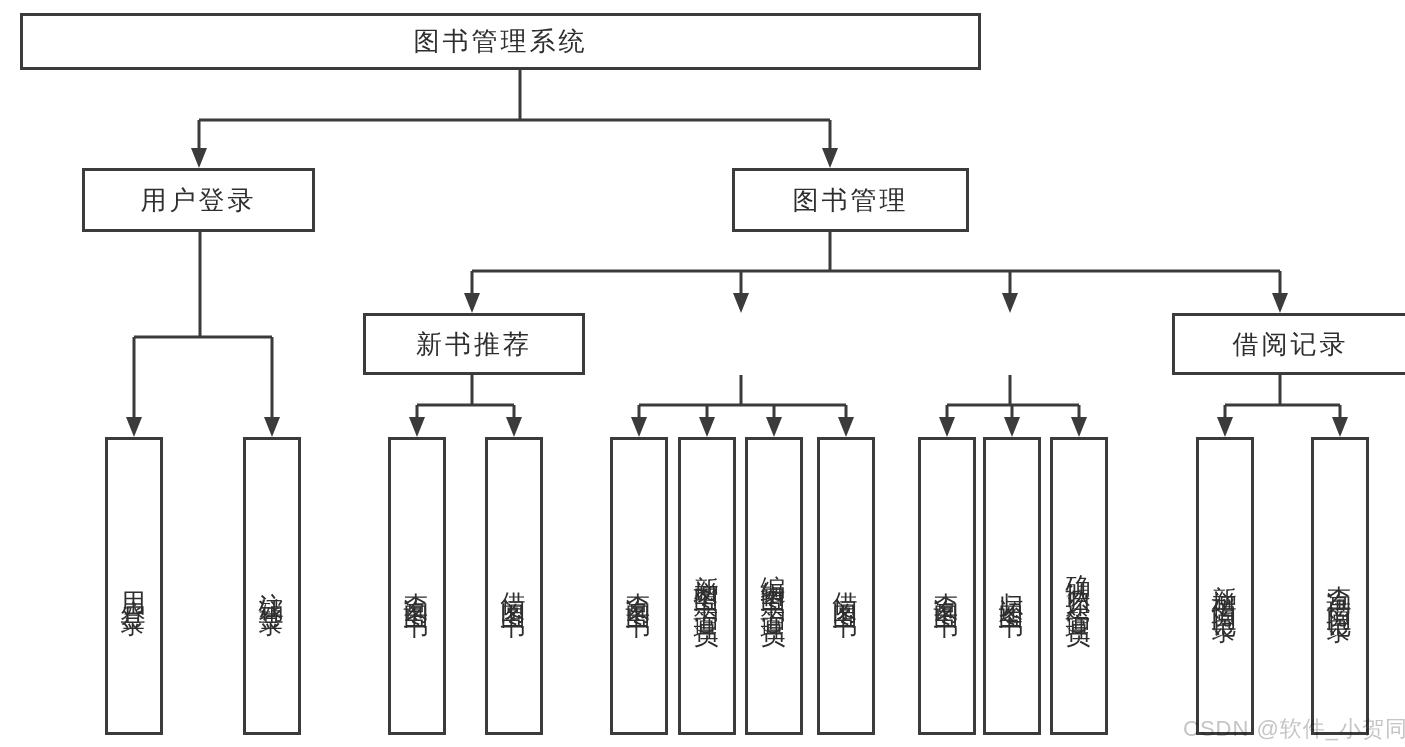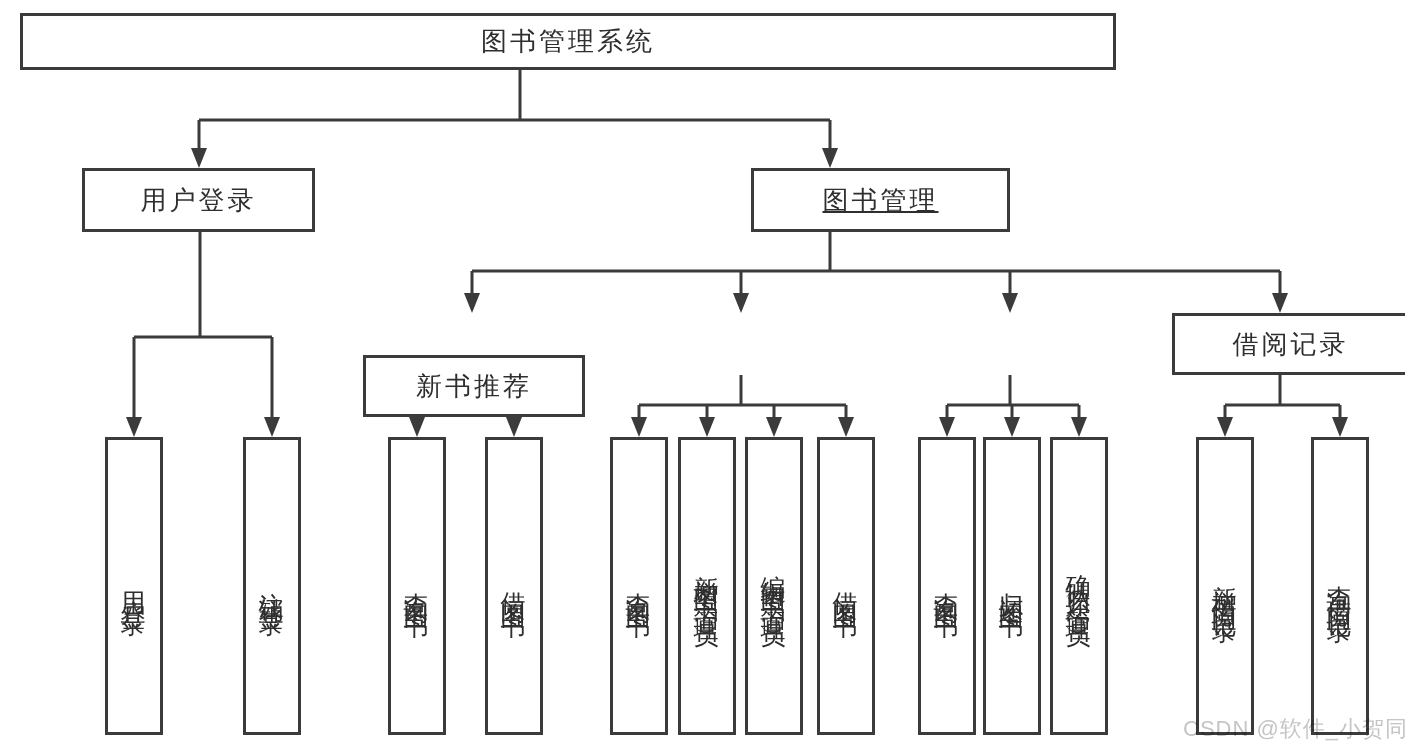--- a/index.html
+++ b/index.html
@@ -102,26 +102,26 @@
       <polygon points="766,417 782,417 774,437"></polygon>
       <polygon points="838,417 854,417 846,437"></polygon>
       <polygon points="939,417 955,417 947,437"></polygon>
       <polygon points="1004,417 1020,417 1012,437"></polygon>
       <polygon points="1071,417 1087,417 1079,437"></polygon>
       <polygon points="1217,417 1233,417 1225,437"></polygon>
       <polygon points="1332,417 1348,417 1340,437"></polygon>
     </g>
   </svg>
 
-  <div class="hbox" style="left:20px; top:13px; width:1096px; height:57px;">图书管理系统</div>
+  <div class="hbox" style="left:20px; top:13px; width:961px; height:57px;">图书管理系统</div>
 
   <div class="hbox" style="left:82px; top:168px; width:233px; height:64px;">用户登录</div>
-  <div class="hbox" style="left:751px; top:168px; width:259px; height:64px;text-decoration:underline;">图书管理</div>
+  <div class="hbox" style="left:732px; top:168px; width:237px; height:64px;">图书管理</div>
 
-  <div class="hbox" style="left:363px; top:313px; width:222px; height:62px;margin-top:42px;">新书推荐</div>
+  <div class="hbox" style="left:363px; top:313px; width:222px; height:62px;">新书推荐</div>
   <div class="hbox" style="left:1172px; top:313px; width:237px; height:62px;">借阅记录</div>
 
   <div class="leaf" style="left:105px;">
     <span class="vtext">用户登录</span>
   </div>
   <div class="leaf" style="left:243px;">
     <span class="vtext">注销登录</span>
   </div>
 
   <div class="leaf" style="left:388px;">

